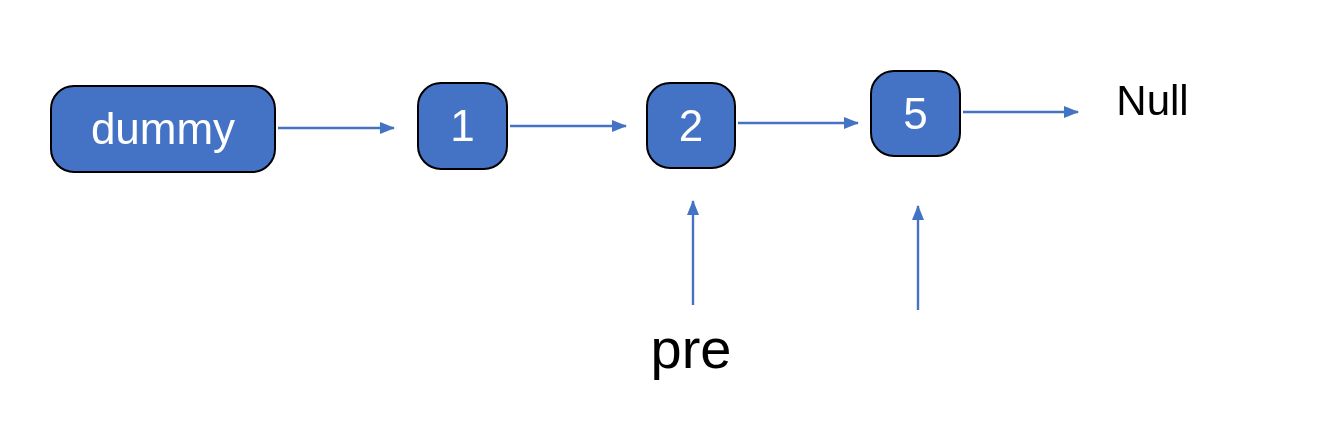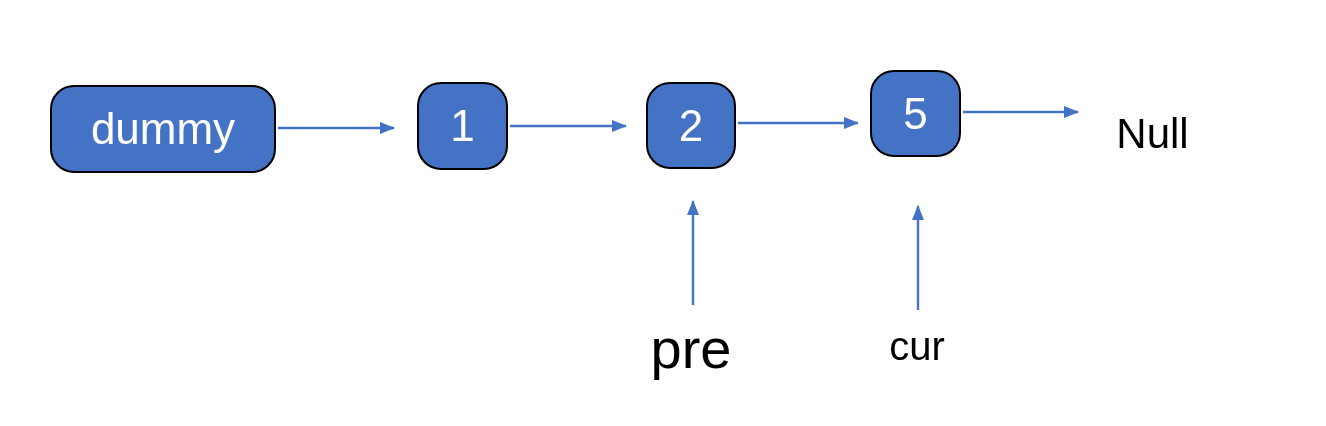--- a/index.html
+++ b/index.html
@@ -63,21 +63,21 @@
     width: 91px;
     height: 87px;
   }
   .plain-label {
     position: absolute;
     color: #000000;
     text-align: center;
   }
   .null-label {
     left: 1095px;
-    top: 110px;
+    top: 77px;
     width: 115px;
     font-size: 42px;
   }
   .pre-label {
     left: 641px;
     top: 316px;
     width: 100px;
     font-size: 56px;
   }
   .cur-label {
@@ -119,15 +119,14 @@
   </div>
 
   <div class="node node-5">
     <span>5</span>
   </div>
 
   <div class="plain-label null-label">Null</div>
 
   <div class="plain-label pre-label">pre</div>
 
-  <div class="plain-label cur-label">cur</div>
 
 </div>
 
 </body></html>

